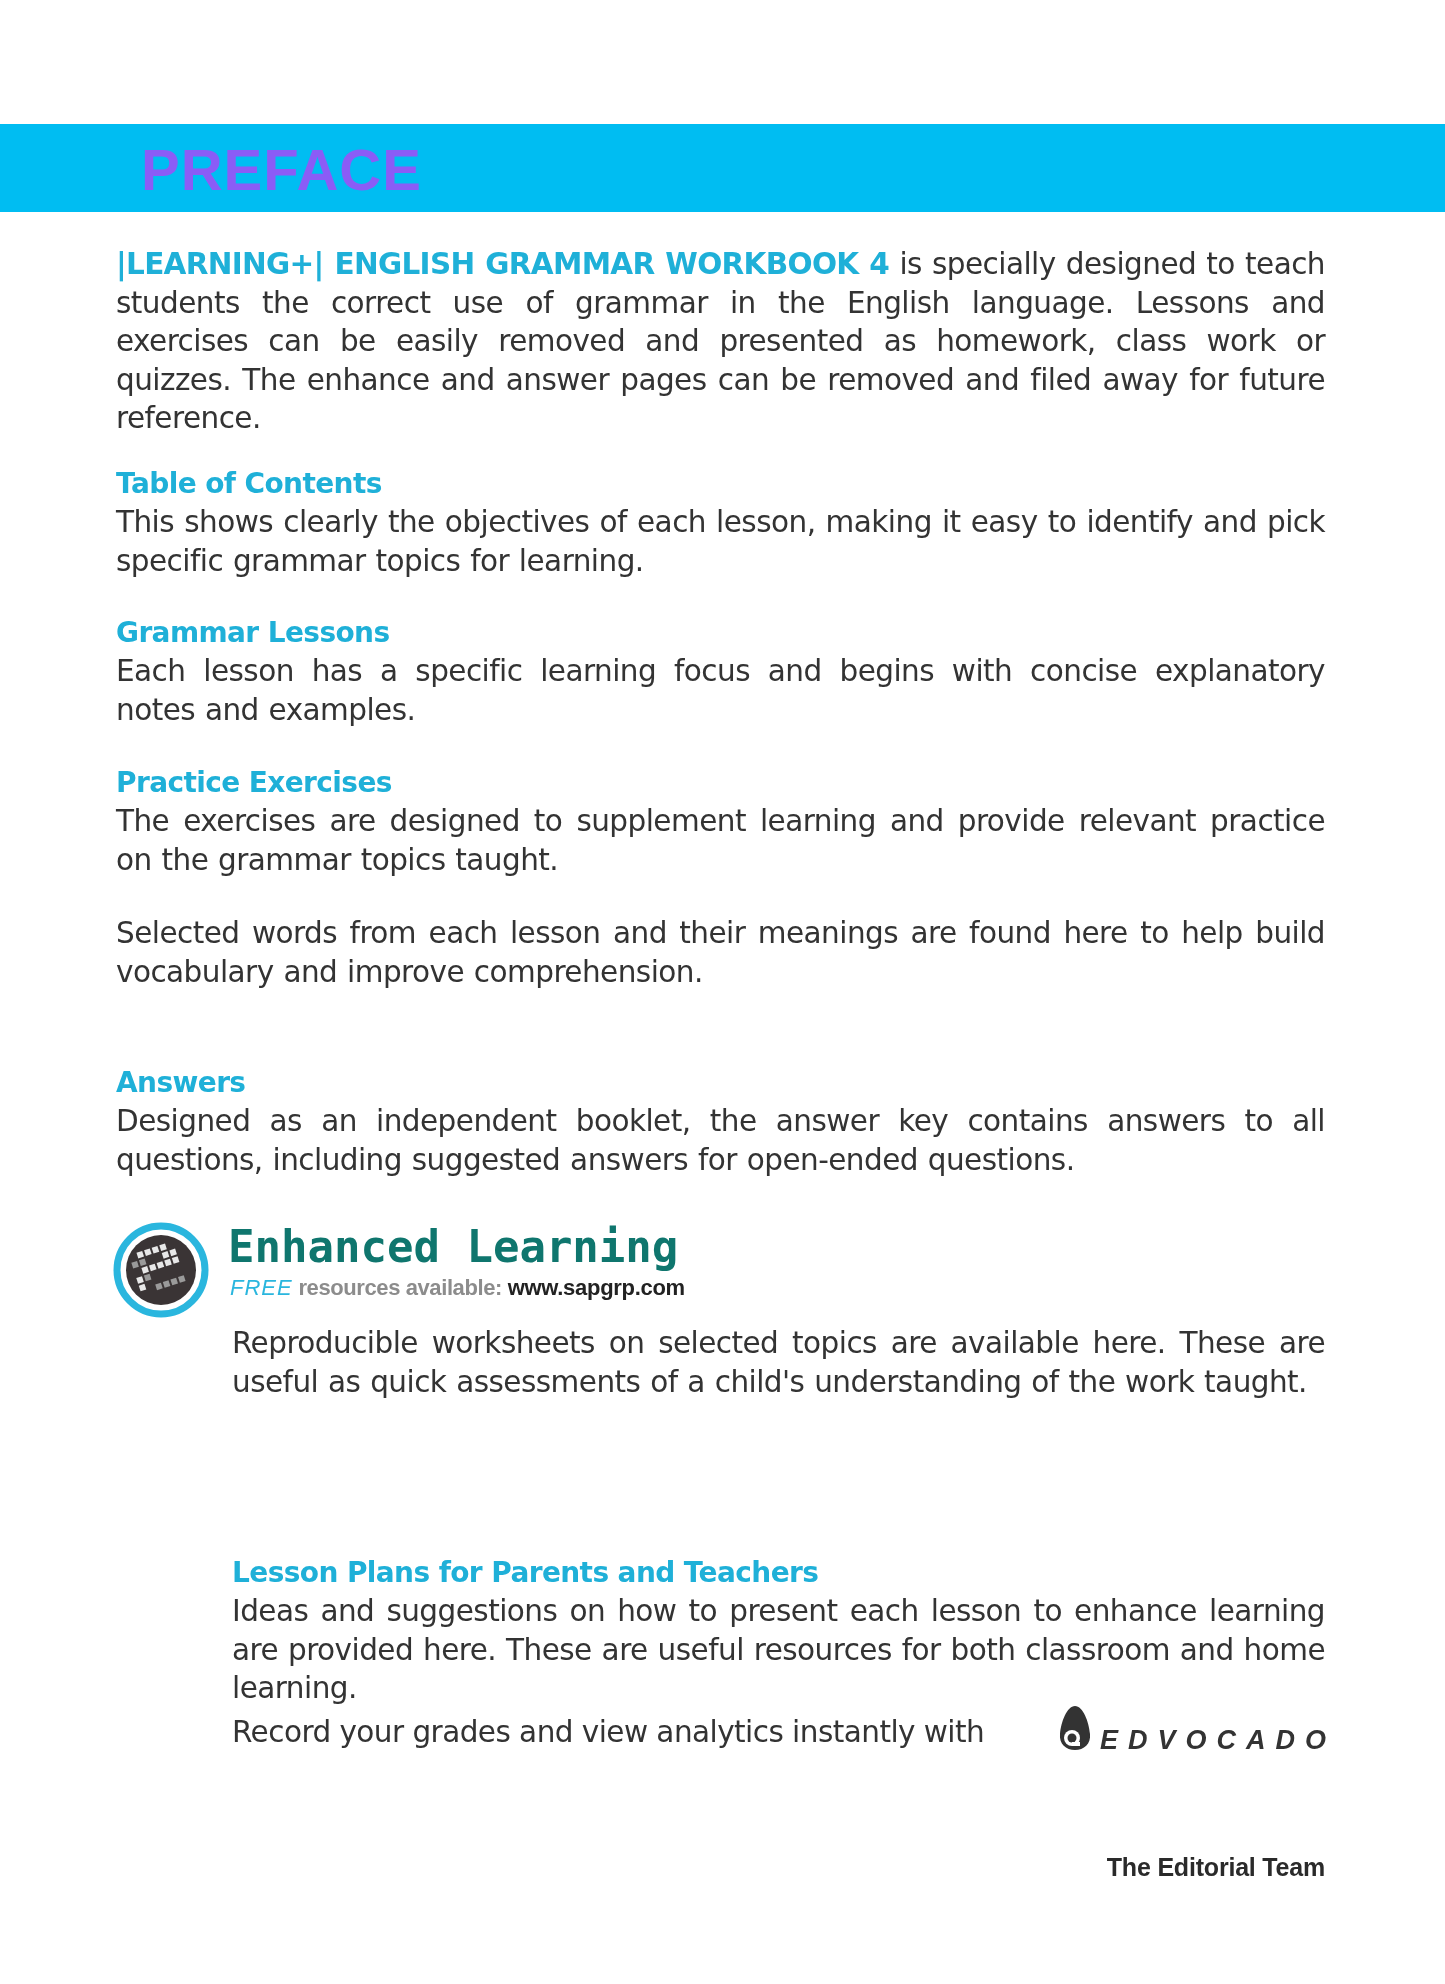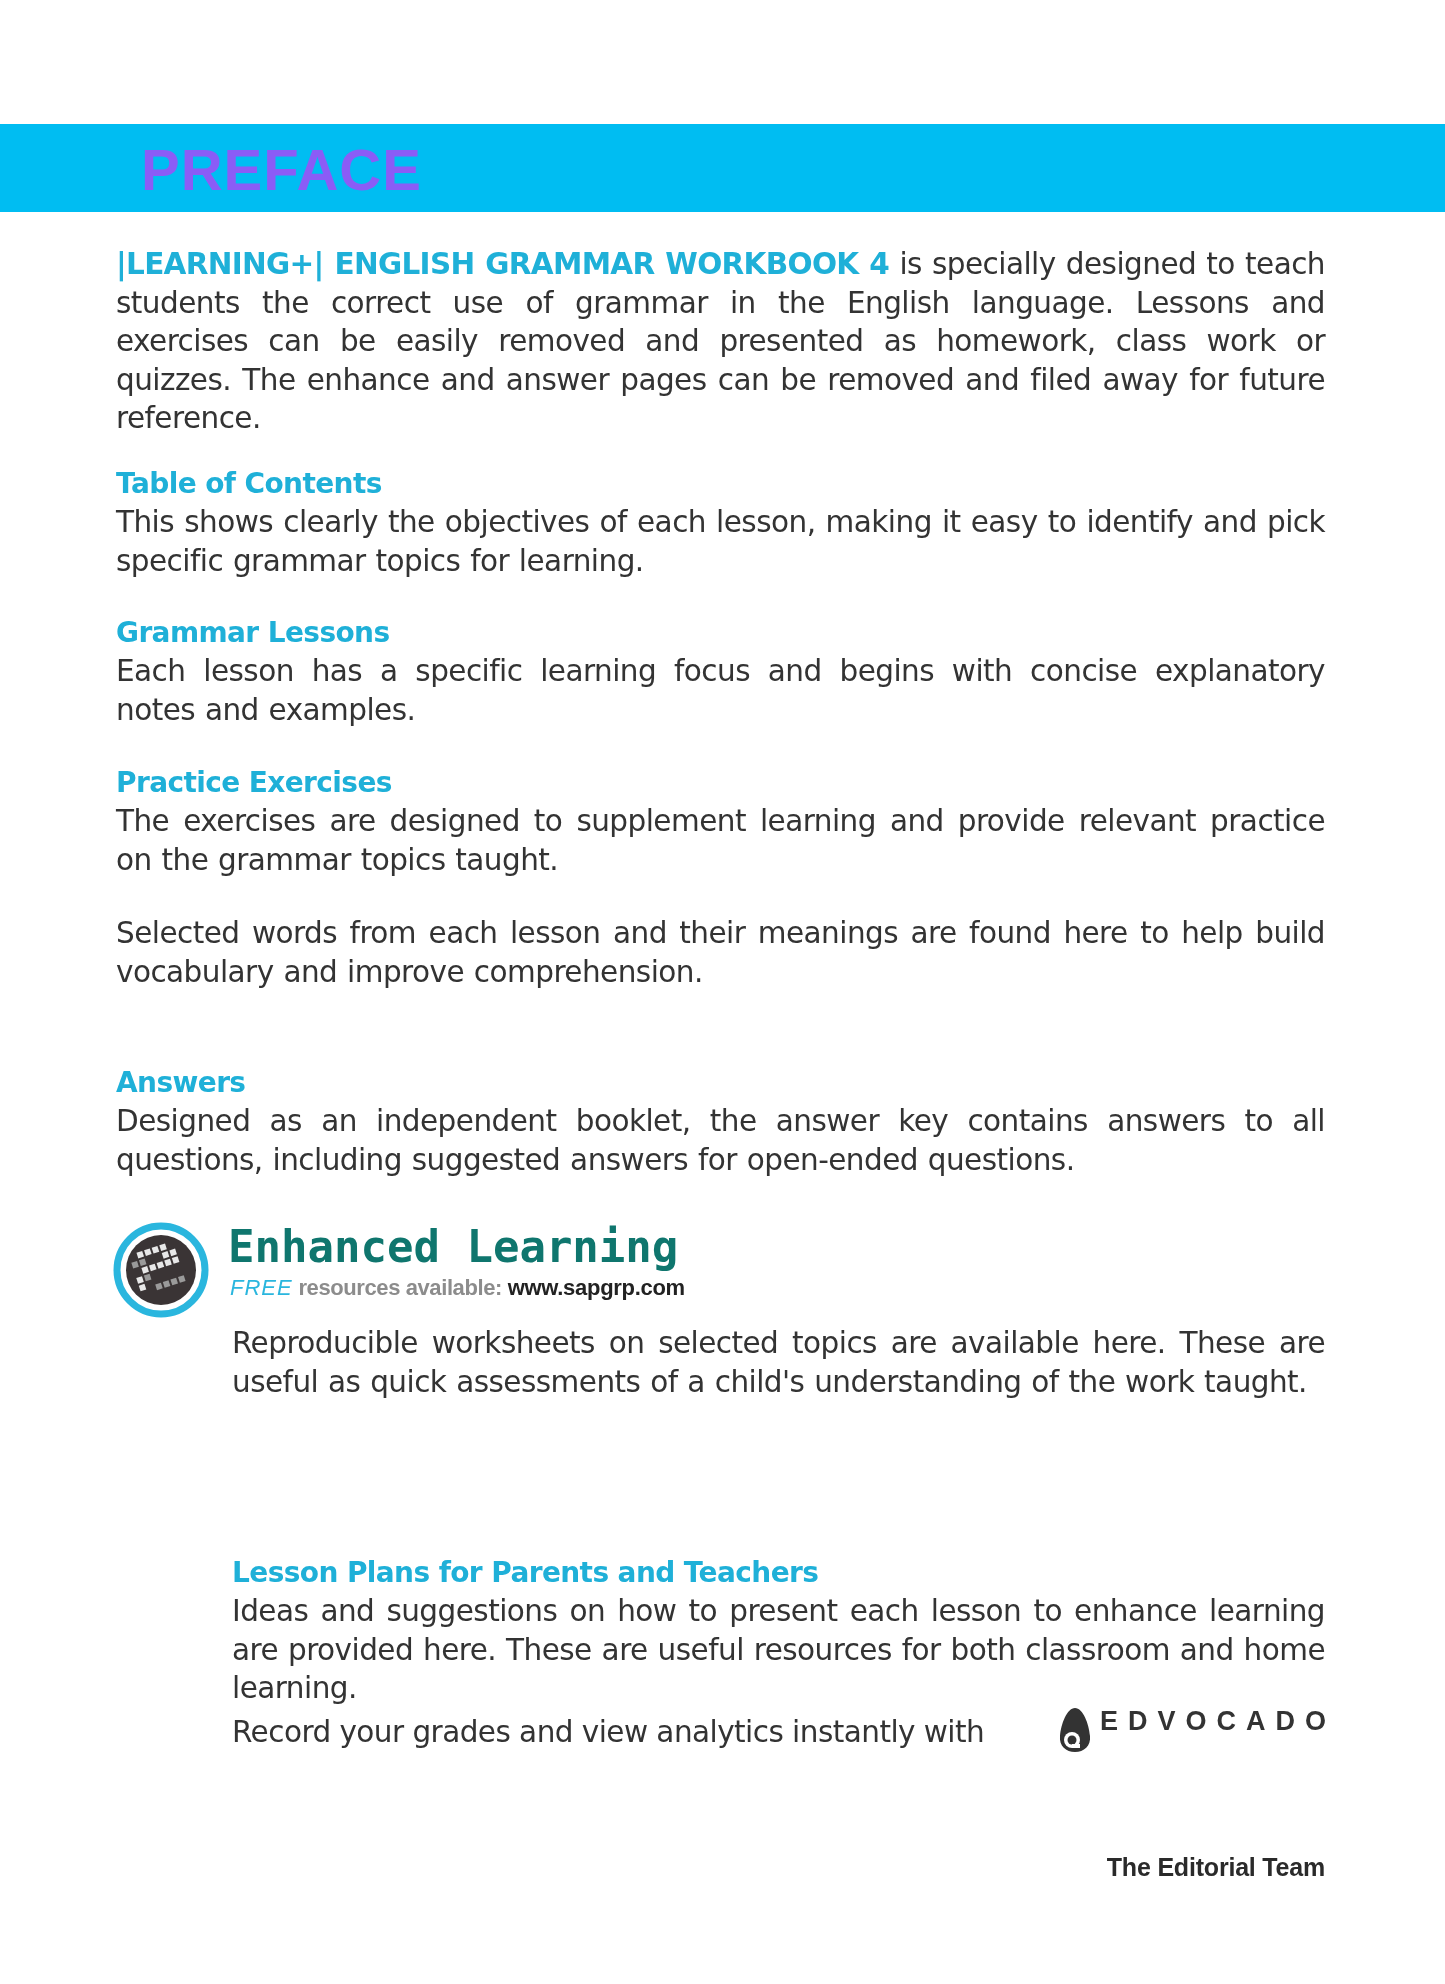--- a/index.html
+++ b/index.html
@@ -17,21 +17,21 @@
   .el-logo { position:absolute; left:113px; top:1222px; width:96px; height:96px; }
   .el-title { position:absolute; left:228px; top:1222px; font-family:"DejaVu Sans Mono", monospace;
        font-weight:bold; font-size:44px; line-height:50px; color:#0f766e; letter-spacing:0px;text-align:right; }
   .el-sub { position:absolute; left:230px; top:1274px; font-size:22px; line-height:28px;
        font-family:"Liberation Sans", sans-serif; font-weight:bold; }
   .el-free { color:#2ab6de; font-style:italic; font-weight:normal; letter-spacing:1px; }
   .el-res { color:#8c8c8c; letter-spacing:-0.4px; }
   .el-url { color:#222222; letter-spacing:-0.3px; }
   .record { position:absolute; left:232px; top:1712px; font-size:29.5px; line-height:40px;
        letter-spacing:-0.55px; color:#333333; white-space:nowrap; }
-  .edv { position:absolute; left:1058px; top:1706px; height:50px; display:flex; align-items:flex-start; }
+  .edv { position:absolute; left:1058px; top:1706px; height:50px; display:flex; align-items:flex-end;font-style:italic; }
   .edv-word { font-family:"Liberation Sans", sans-serif; font-weight:bold; font-size:27px;
        letter-spacing:10px; color:#333333; margin-left:8px; }
   .sign { position:absolute; left:1040px; top:1853px; width:285px; text-align:right;
        font-family:"Liberation Sans", sans-serif; font-weight:bold; font-size:25px; color:#2a2a2a;
        letter-spacing:-0.2px; }
 </style>
 </head>
 <body>
 
 <div class="banner"></div>

